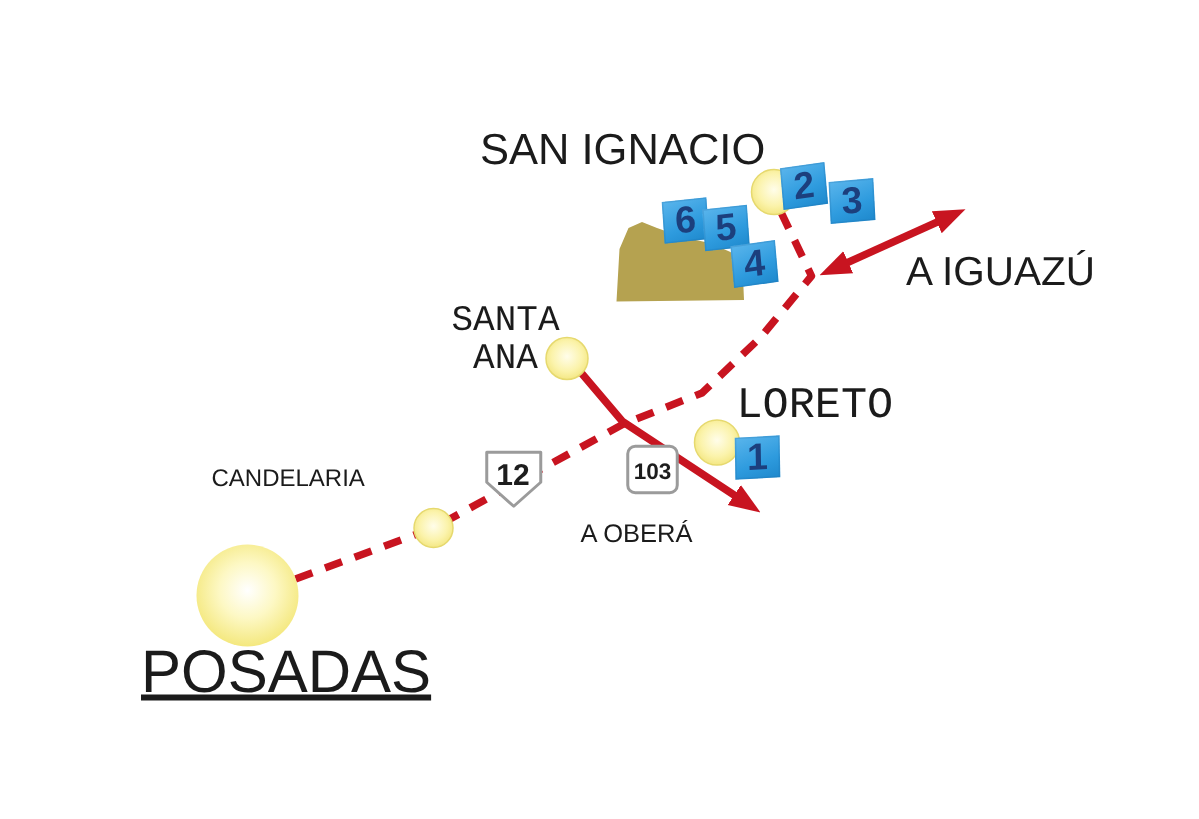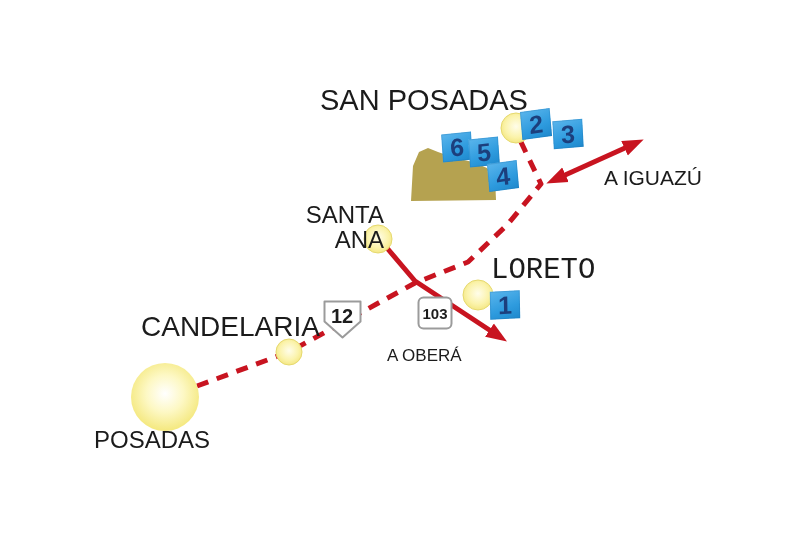--- a/index.html
+++ b/index.html
@@ -5,26 +5,26 @@
   html,body{margin:0;padding:0;background:#ffffff;}
   body{font-family:"Liberation Sans", sans-serif;}
   .map-stage{
     position:relative;width:799px;height:546px;background:#ffffff;overflow:hidden;
   }
   .map-stage svg{position:absolute;left:0;top:0;}
   .map-label{
     position:absolute;color:#1b1b1b;white-space:nowrap;line-height:1.05;
     font-family:"Liberation Sans", sans-serif;
   }
-  .lbl-posadas   {left:94px;  top:427px; font-size:24px;}
-  .lbl-candelaria{left:141px; top:312px; font-size:28px;}
-  .lbl-santa-ana {left:290px; top:202px; width:94px; font-size:24px; text-align:right; white-space:normal;}
+  .lbl-posadas   {left:94px;  top:427px; font-size:40px;text-decoration:underline;}
+  .lbl-candelaria{left:141px; top:312px; font-size:16px;}
+  .lbl-santa-ana {left:290px; top:202px; width:94px; font-size:24px; text-align:center; white-space:normal;font-family:Liberation Mono, monospace;}
   .lbl-loreto    {left:491px; top:256px; font-size:29px;font-family:Liberation Mono, monospace;}
   .lbl-san-ignacio{left:320px; top:85px; font-size:29px;}
-  .lbl-iguazu    {left:604px; top:167px; font-size:21px;}
+  .lbl-iguazu    {left:604px; top:167px; font-size:27px;}
   .lbl-obera     {left:387px; top:347px; font-size:17px;}
 
   .poi-marker{
     position:absolute;width:30px;height:28px;
     background:linear-gradient(160deg,#5ab5ec 0%, #2e9bde 60%, #1e88cc 100%);
     color:#1c3f7d;font-weight:700;font-size:25px;line-height:28px;text-align:center;
     box-shadow:0 0 0 1px rgba(30,110,170,0.25) inset;
     cursor:pointer;
   }
   .m1{left:490px;top:291px;transform:rotate(-3deg) skewX(-2deg);}
@@ -87,18 +87,18 @@
   <div class="poi-marker m5">5</div>
   <div class="poi-marker m4">4</div>
   <div class="poi-marker m2">2</div>
   <div class="poi-marker m3">3</div>
   <div class="poi-marker m1">1</div>
 
   <div class="map-label lbl-posadas">POSADAS</div>
   <div class="map-label lbl-candelaria">CANDELARIA</div>
   <div class="map-label lbl-santa-ana">SANTA ANA</div>
   <div class="map-label lbl-loreto">LORETO</div>
-  <div class="map-label lbl-san-ignacio">SAN POSADAS</div>
+  <div class="map-label lbl-san-ignacio">SAN IGNACIO</div>
 
   <div class="map-label lbl-iguazu">A IGUAZÚ</div>
   <div class="map-label lbl-obera">A OBERÁ</div>
 
 </div>
 
 </body></html>

